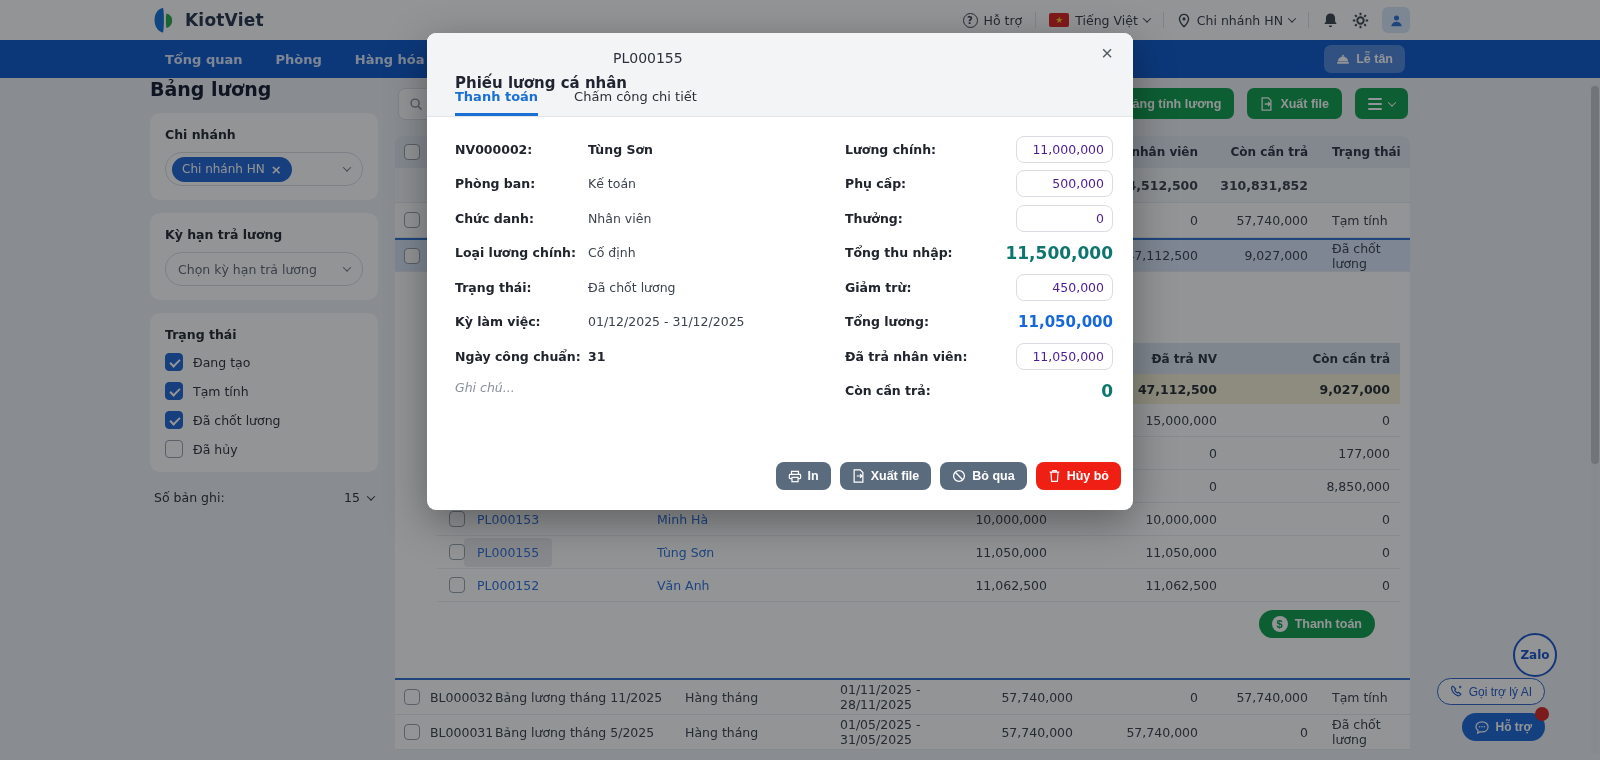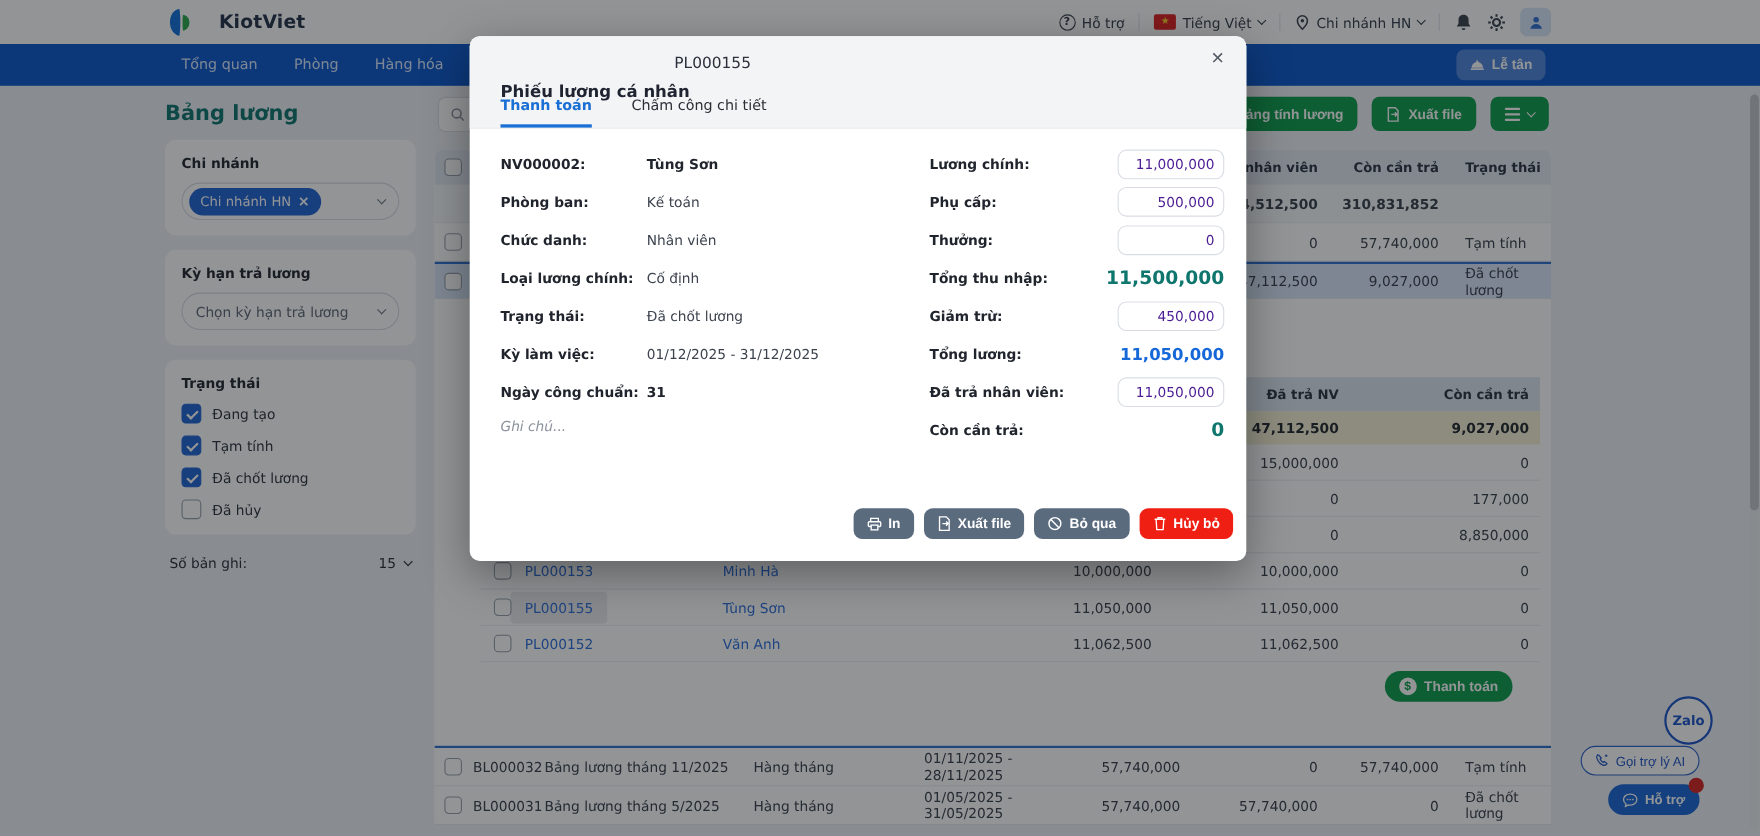--- a/index.html
+++ b/index.html
@@ -2,40 +2,40 @@
 <html><head>
 <meta charset="utf-8">
 <style>
   * { margin:0; padding:0; box-sizing:border-box; }
   html,body { width:1600px; height:760px; overflow:hidden; }
   body { font-family:"DejaVu Sans","Liberation Sans",sans-serif; font-size:13px; color:#2b323e; }
   .page { position:relative; width:1600px; height:760px; background:#eef1f5; overflow:hidden; }
 
   
   .topbar { position:absolute; top:0; left:0; width:100%; height:40px; background:#fff; display:flex; align-items:center; z-index:3; }
-  .brand { position:absolute; left:150px; top:0; height:40px; display:flex; align-items:center; gap:21px; }
+  .brand { position:absolute; left:150px; top:0; height:40px; display:flex; align-items:center; gap:7px; }
   .brand-text { font-size:17px; font-weight:bold; color:#253248; letter-spacing:.2px; }
   .topbar-right { position:absolute; right:190px; top:0; height:40px; display:flex; align-items:center; gap:13px; color:#3a424e; }
   .tb-item { display:flex; align-items:center; gap:6px; font-size:12.5px; color:#353d4a; cursor:pointer; }
   .tb-sep { width:1px; height:16px; background:#e1e4e9; }
   .qicon { width:15px; height:15px; border:1.4px solid #3a424e; border-radius:50%; font-size:10px; font-weight:bold; display:flex; align-items:center; justify-content:center; }
   .qicon::after { content:"?"; }
   .flag { width:20px; height:14px; background:#e02020; border-radius:2px; position:relative; }
   .flag::after { content:"★"; position:absolute; inset:0; color:#ffd028; font-size:9px; line-height:14px; text-align:center; }
   .chev { width:6px; height:6px; border-right:1.5px solid currentColor; border-bottom:1.5px solid currentColor; transform:rotate(45deg) translate(-1px,-1px); display:inline-block; }
   .avatar { width:28px; height:26px; background:#d9e7f9; border-radius:6px; display:flex; align-items:center; justify-content:center; }
 
   
   .navbar { position:absolute; top:40px; left:0; width:100%; height:38px; background:#0b58cd; display:flex; align-items:center; padding-left:165px; gap:33px; z-index:3; }
-  .nav-item { color:#d9e6fb; font-size:13px; font-weight:400; cursor:pointer; white-space:nowrap; }
+  .nav-item { color:#d9e6fb; font-size:13px; font-weight:700; cursor:pointer; white-space:nowrap; }
   .reception-btn { position:absolute; right:195px; top:5px; height:28px; padding:0 12px; border:none; border-radius:7px; background:rgba(255,255,255,.28); color:#fff; font-size:12.5px; font-weight:600; display:flex; align-items:center; gap:6px; cursor:pointer; }
 
   
   .sidebar { position:absolute; left:150px; top:78px; width:228px; z-index:2; }
-  .side-title { margin-top:14px; font-size:19px; font-weight:bold; color:#0f766e; }
+  .side-title { font-size:19px; font-weight:bold; color:#0f172a; }
   .card { background:#fff; border-radius:10px; padding:14px 15px; margin-top:13px; }
   .card-label { font-size:12.5px; font-weight:bold; color:#22272f; margin-bottom:10px; }
   .select { height:34px; border:1px solid #d8dce2; border-radius:17px; background:#fff; display:flex; align-items:center; padding:0 12px 0 6px; color:#5f6775; cursor:pointer; }
   .select .grow { flex:1; }
   .select .chev { color:#6b7380; }
   .select.placeholder { padding-left:12px; font-size:12.5px; }
   .chip { background:#1f63d2; color:#fff; border-radius:14px; height:25px; display:flex; align-items:center; gap:6px; padding:0 10px; font-size:12px; }
   .chip-x::after { content:"×"; font-size:13px; font-weight:bold; }
   .opt { display:flex; align-items:center; gap:10px; margin-top:11px; font-size:12.5px; color:#2c323c; }
   .cb { width:18px; height:18px; border:1.5px solid #98a0ab; border-radius:4px; background:#fff; position:relative; flex:0 0 auto; cursor:pointer; }

